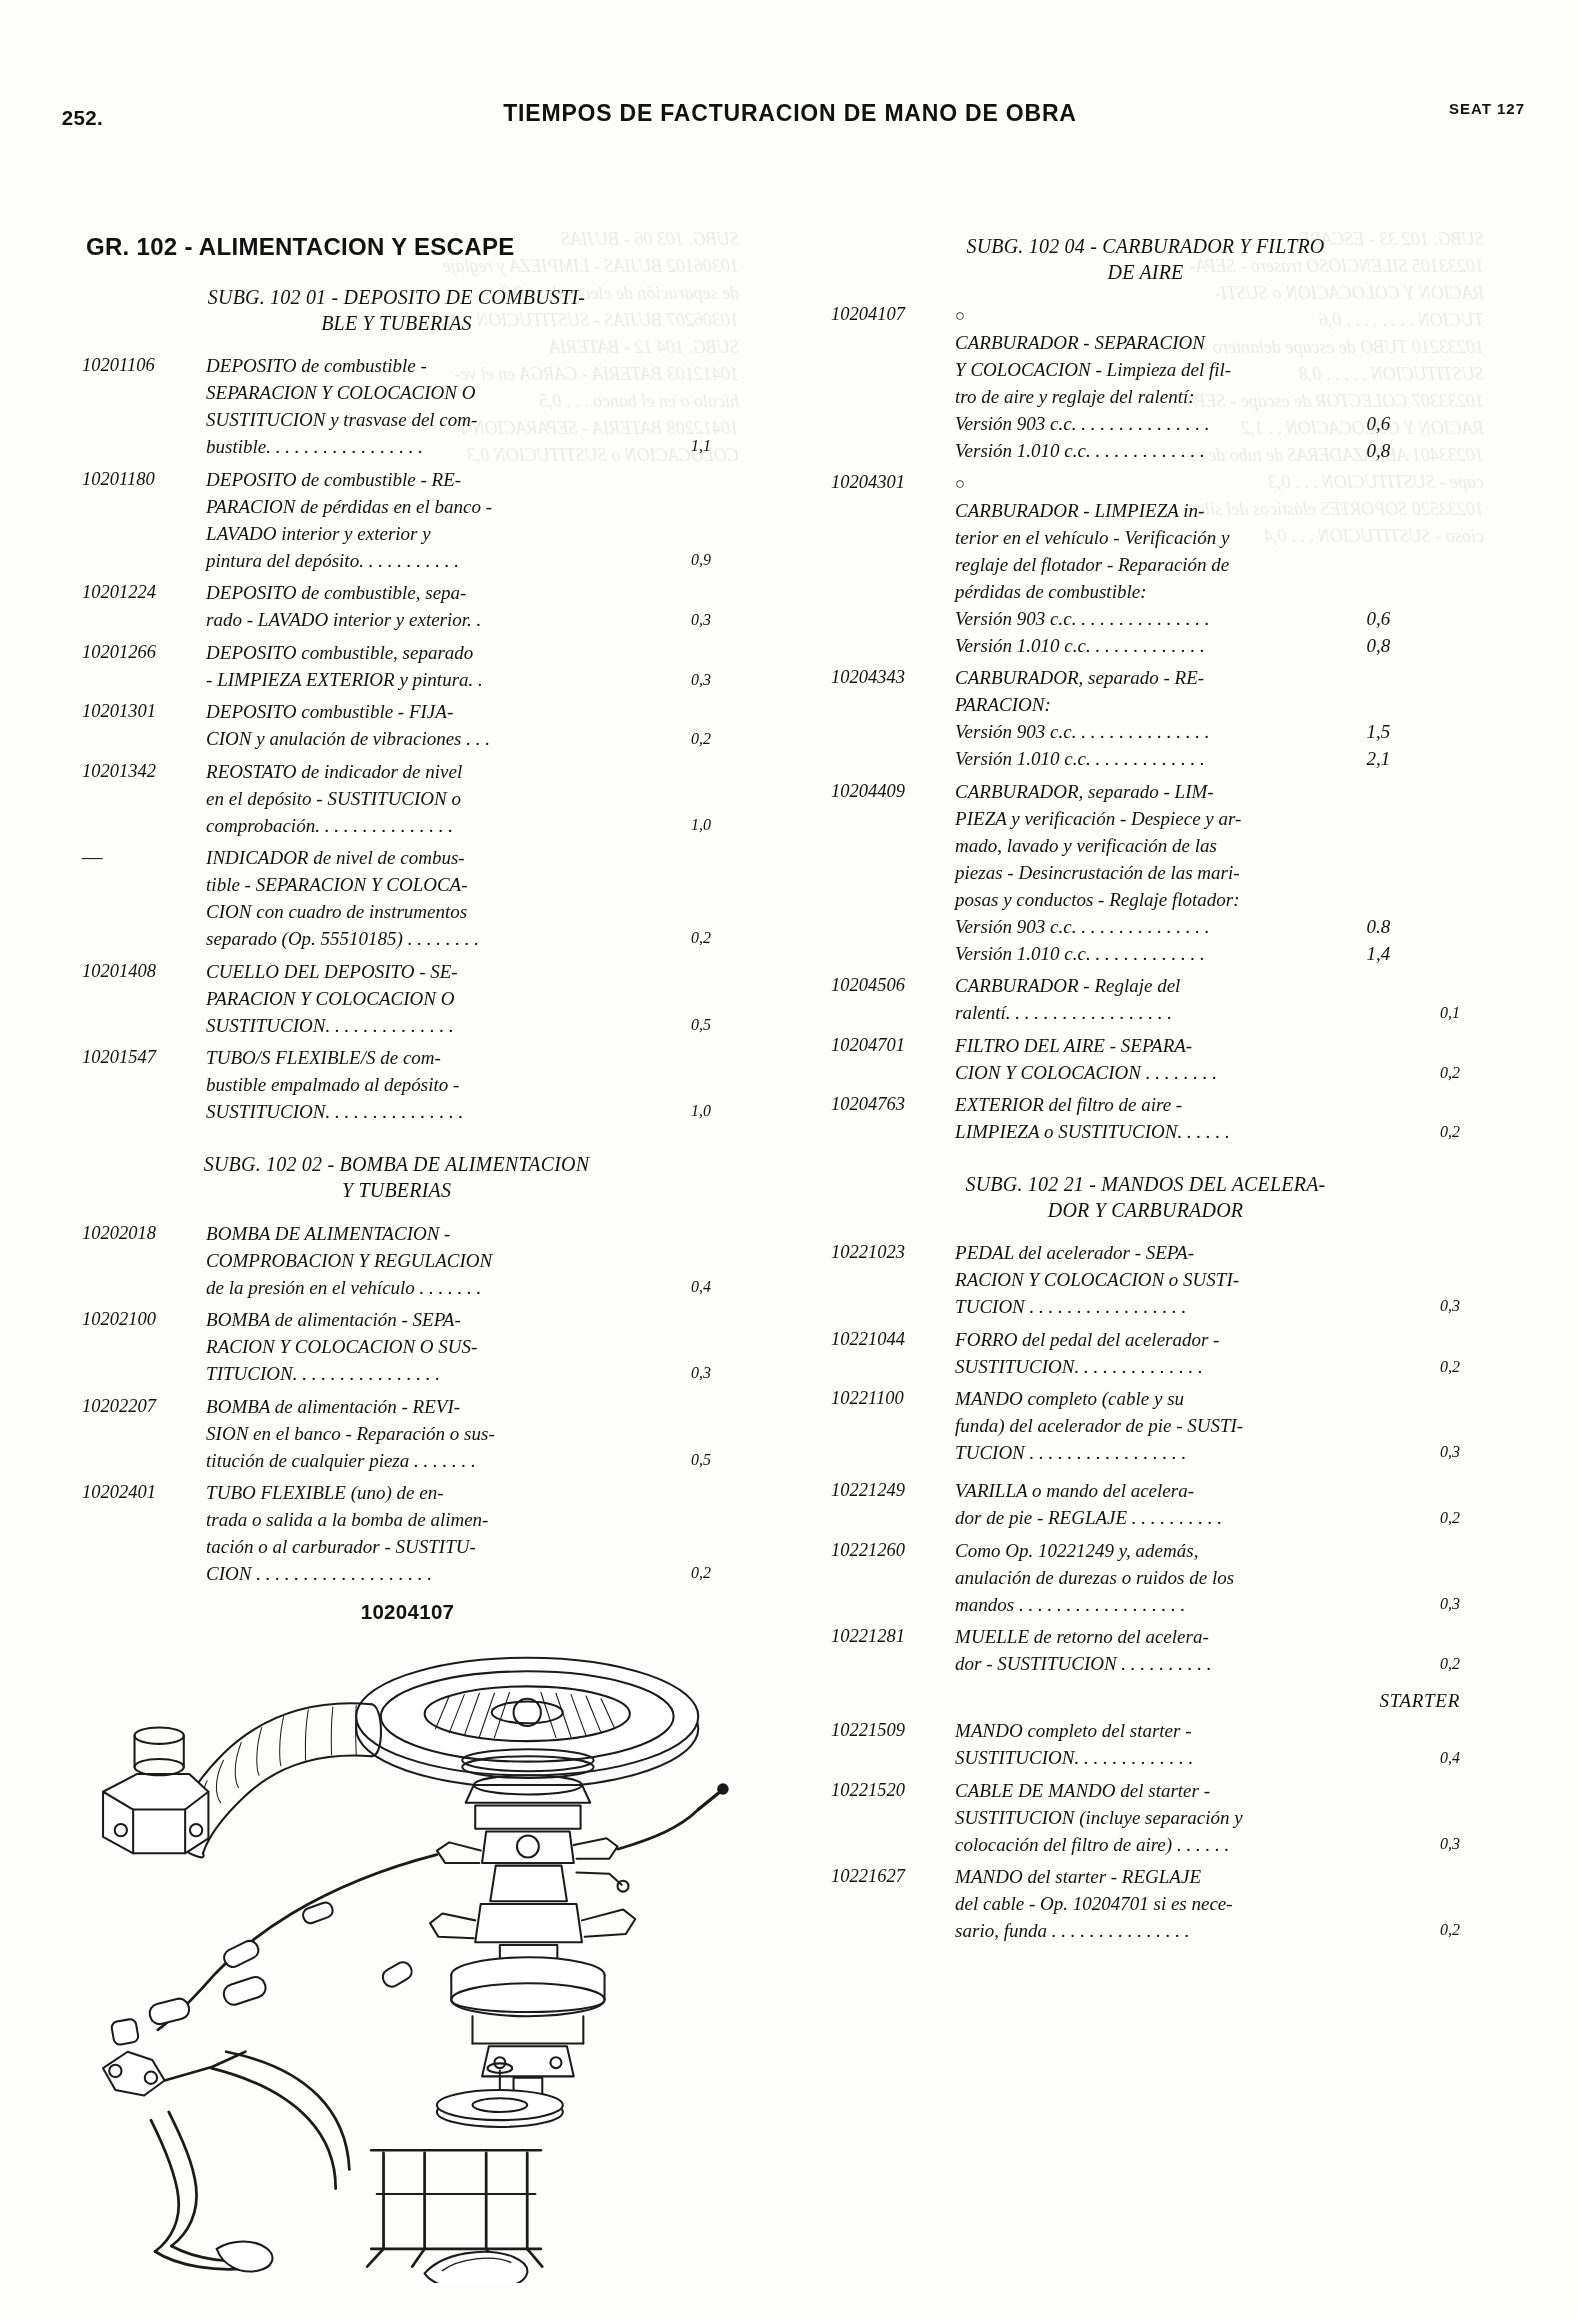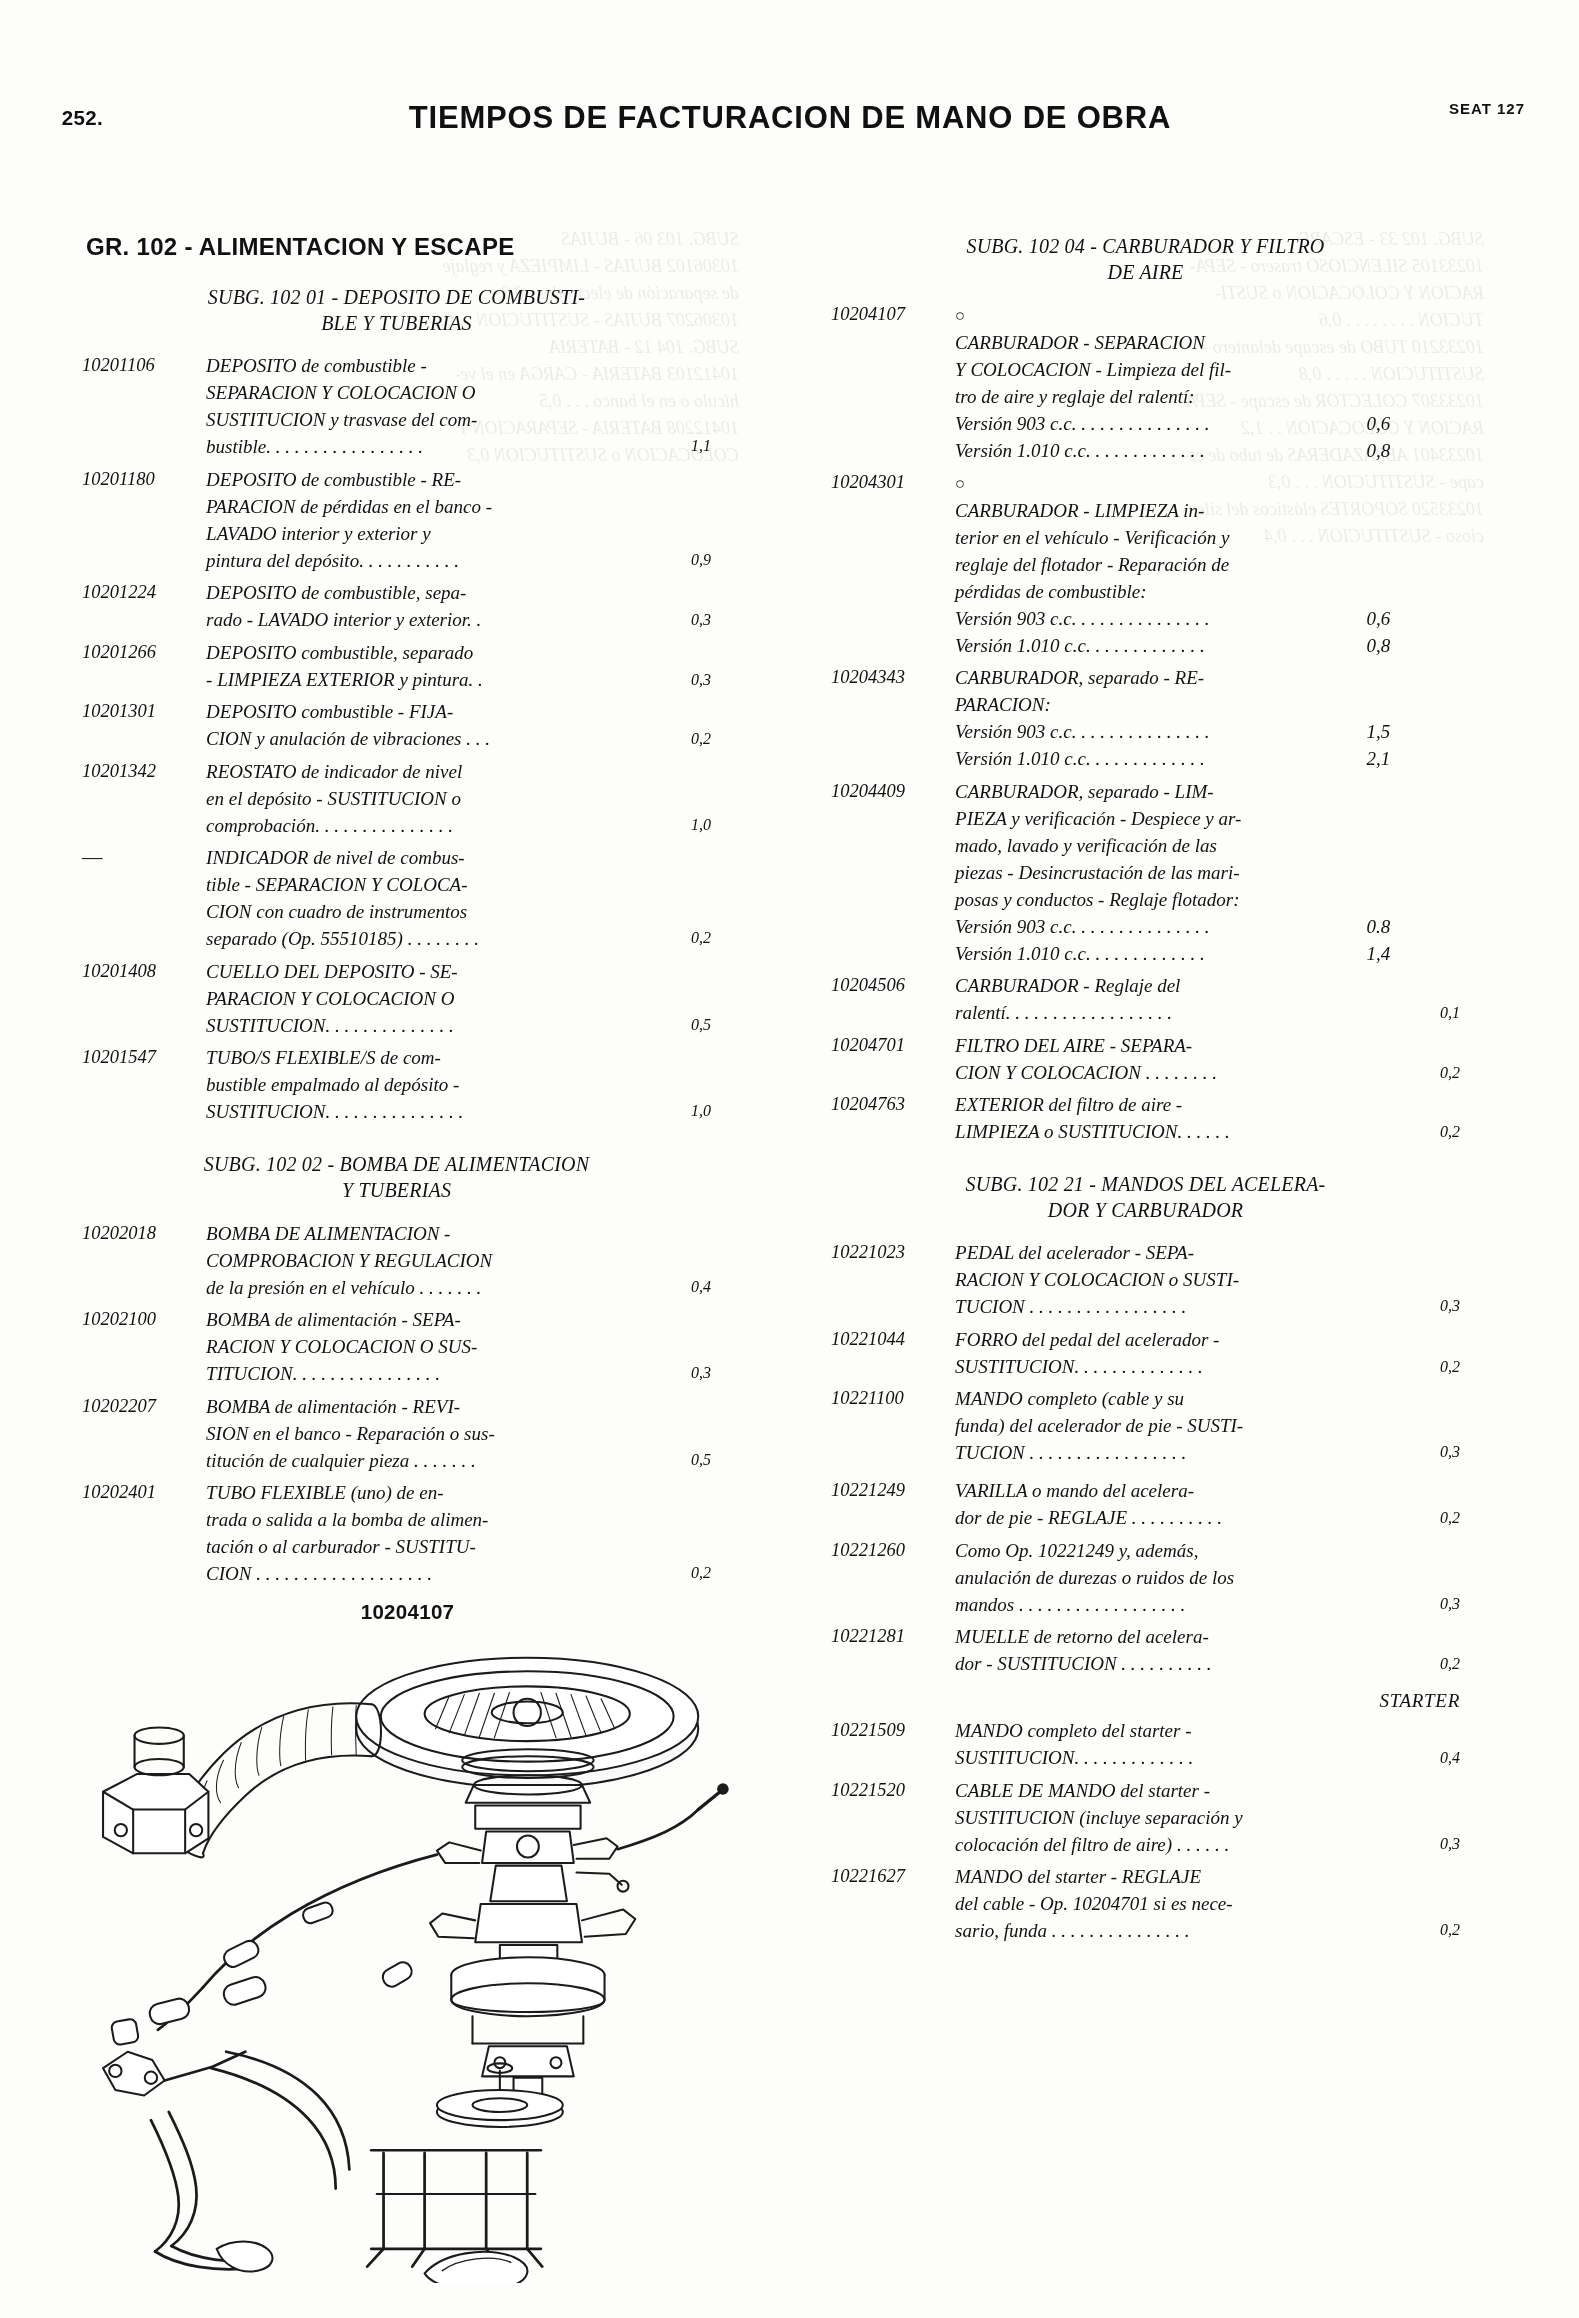--- a/index.html
+++ b/index.html
@@ -56,21 +56,21 @@
     letter-spacing: 0.3px;
   }
   .header-title {
     position: absolute;
     left: 0;
     right: 0;
     top: 4.1px;
     text-align: center;
     font-family: "Liberation Sans", sans-serif;
     font-weight: bold;
-    font-size: 31px;
+    font-size: 23px;
     letter-spacing: 0.8px;
   }
   .header-right {
     position: absolute;
     right: 0;
     top: 4.1px;
     font-family: "Liberation Sans", sans-serif;
     font-weight: bold;
     font-size: 15px;
     letter-spacing: 1px;

